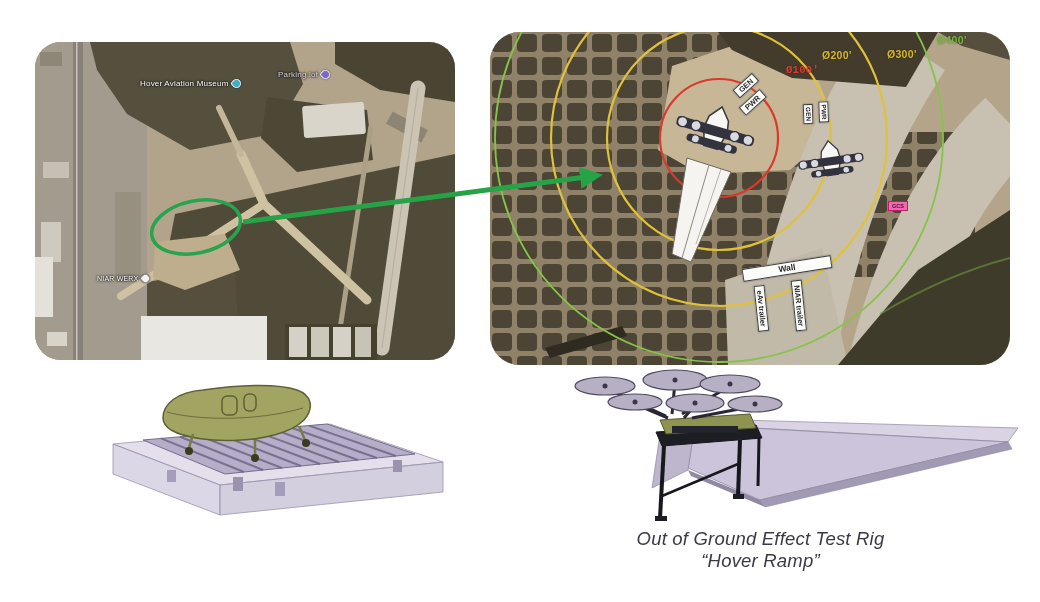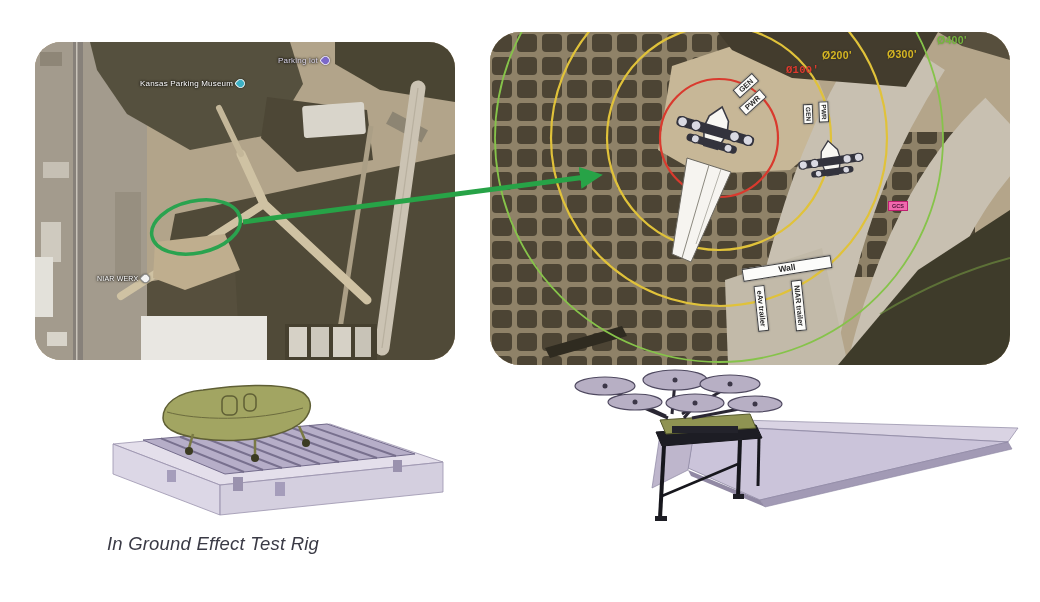--- a/index.html
+++ b/index.html
@@ -77,24 +77,24 @@
       <path d="M 120,200 L 190,192 L 205,228 L 150,248 L 118,236 Z" fill="#bfae8e"></path>
 
       <rect x="106" y="274" width="126" height="44" fill="#e9e7e2"></rect>
       <rect x="250" y="282" width="92" height="36" fill="#46402f"></rect>
       <rect x="254" y="285" width="18" height="30" fill="#d6d1c6"></rect>
       <rect x="276" y="285" width="18" height="30" fill="#cdc8bc"></rect>
       <rect x="298" y="285" width="18" height="30" fill="#d6d1c6"></rect>
       <rect x="320" y="285" width="16" height="30" fill="#c8c3b7"></rect>
     </svg>
     <div class="maplabel" style="left:105px;top:37px;">
-      <span>Kansas Parking Museum</span>
+      <span>Hover Aviation Museum</span>
       <span class="pin teal"></span>
     </div>
-    <div class="maplabel" style="left:243px;top:14px;color:#ded9ec;">
+    <div class="maplabel" style="left:243px;top:28px;color:#ded9ec;">
       <span>Parking lot</span>
       <span class="pin purple"></span>
     </div>
     <div class="maplabel" style="left:62px;top:232px;font-size:7px;">
       <span>NIAR WERX</span>
       <span class="pin white"></span>
     </div>
   </div>
 
   <div id="right-map" class="map-panel">
@@ -251,16 +251,19 @@
       <circle cx="45" cy="18" r="2.5"></circle>
         <circle cx="115" cy="12" r="2.5"></circle>
         <circle cx="170" cy="16" r="2.5"></circle>
       <circle cx="75" cy="34" r="2.5"></circle>
         <circle cx="135" cy="35" r="2.5"></circle>
         <circle cx="195" cy="36" r="2.5"></circle>
     </g>
   </svg>
 
   <div class="caption" style="left:58px;top:533px;width:310px;">
-    <div>In Ground Effect Test Rig</div>
+  </div>
+  <div class="caption" style="left:598px;top:528px;width:325px;">
+    <div>Out of Ground Effect Test Rig</div>
+    <div>“Hover Ramp”</div>
   </div>
 
 </div>
 
 </body></html>

